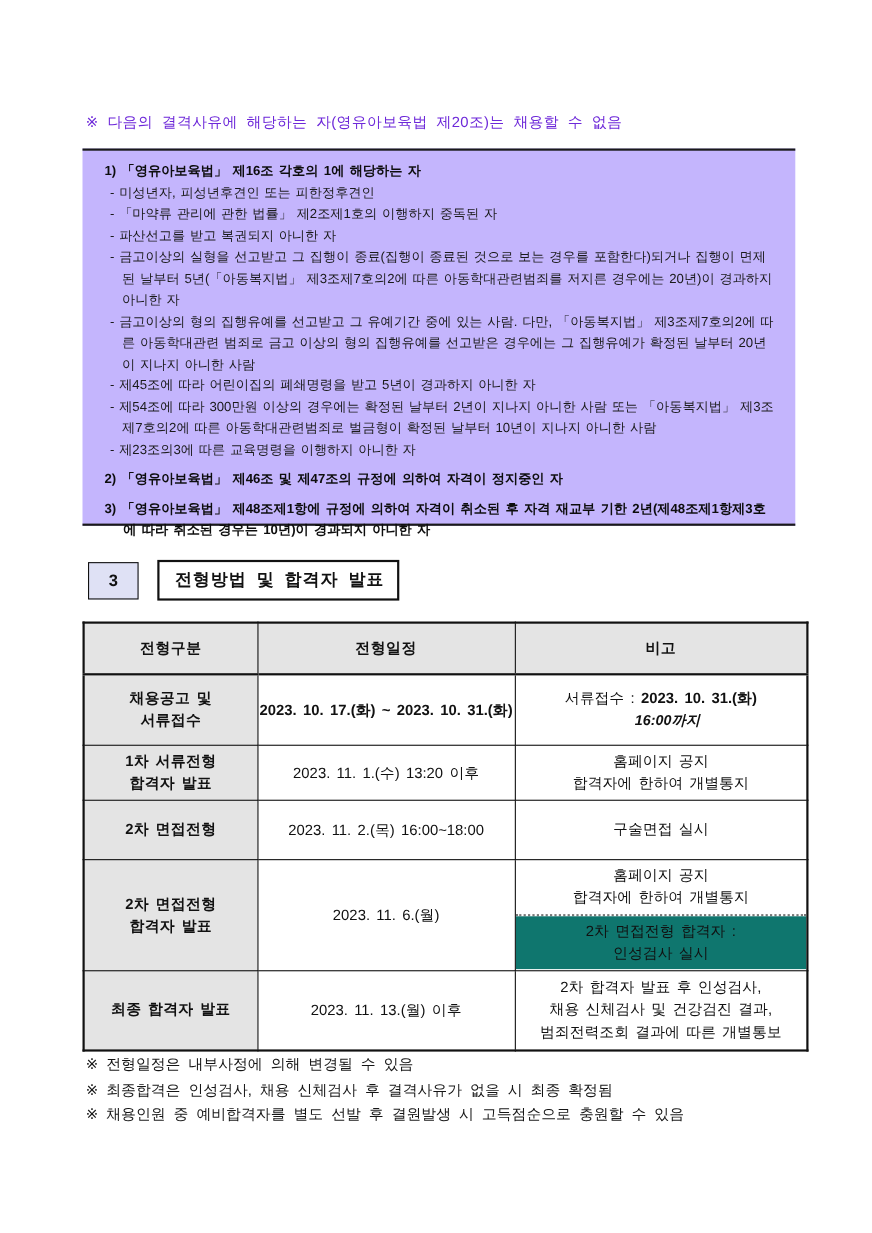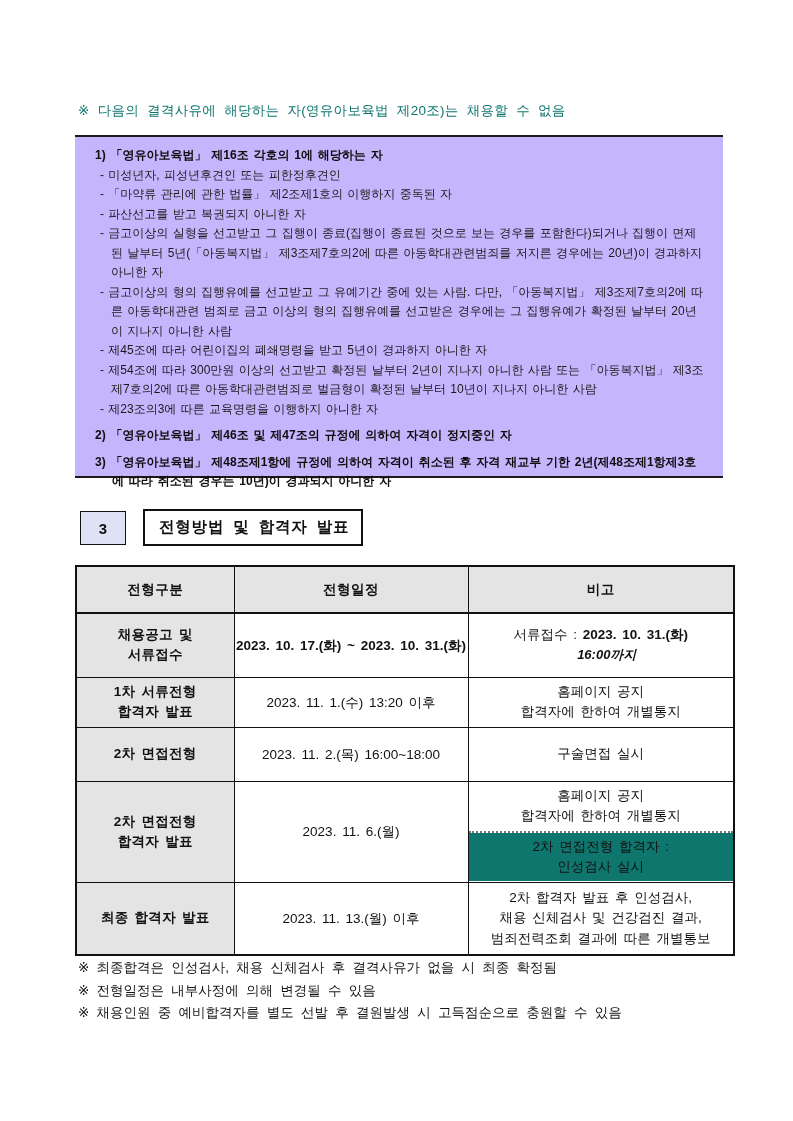--- a/index.html
+++ b/index.html
@@ -12,21 +12,21 @@
     position:relative;
     width:793px; height:1121px;
     background:#ffffff;
     overflow:hidden;
   }
 
   
   .top-note {
     position:absolute; left:78px; top:102px;
     font-size:13.5px; letter-spacing:0.3px; word-spacing:4px;
-    color:#0f766e;
+    color:#6d28d9;
   }
 
   
   .disq-box {
     position:absolute; left:75px; top:135px; width:648px; height:343px;
     box-sizing:border-box;
     background:#c4b5fd;
     border-top:2.5px solid #1a1a1a;
     border-bottom:2.5px solid #1a1a1a;
     padding:9px 16px 8px 20px;
@@ -120,21 +120,21 @@
   <div class="top-note">※ 다음의 결격사유에 해당하는 자(영유아보육법 제20조)는 채용할 수 없음</div>
 
   <div class="disq-box">
     <div class="law-title">1) 「영유아보육법」 제16조 각호의 1에 해당하는 자</div>
     <div class="bullet">- 미성년자, 피성년후견인 또는 피한정후견인</div>
     <div class="bullet">- 「마약류 관리에 관한 법률」 제2조제1호의 이행하지 중독된 자</div>
     <div class="bullet">- 파산선고를 받고 복권되지 아니한 자</div>
     <div class="bullet">- 금고이상의 실형을 선고받고 그 집행이 종료(집행이 종료된 것으로 보는 경우를 포함한다)되거나 집행이 면제된 날부터 5년(「아동복지법」 제3조제7호의2에 따른 아동학대관련범죄를 저지른 경우에는 20년)이 경과하지 아니한 자</div>
     <div class="bullet">- 금고이상의 형의 집행유예를 선고받고 그 유예기간 중에 있는 사람. 다만, 「아동복지법」 제3조제7호의2에 따른 아동학대관련 범죄로 금고 이상의 형의 집행유예를 선고받은 경우에는 그 집행유예가 확정된 날부터 20년이 지나지 아니한 사람</div>
     <div class="bullet">- 제45조에 따라 어린이집의 폐쇄명령을 받고 5년이 경과하지 아니한 자</div>
-    <div class="bullet">- 제54조에 따라 300만원 이상의 선고받고 확정된 날부터 2년이 지나지 아니한 사람 또는 「아동복지법」 제3조제7호의2에 따른 아동학대관련범죄로 벌금형이 확정된 날부터 10년이 지나지 아니한 사람</div>
+    <div class="bullet">- 제54조에 따라 300만원 이상의 경우에는 확정된 날부터 2년이 지나지 아니한 사람 또는 「아동복지법」 제3조제7호의2에 따른 아동학대관련범죄로 벌금형이 확정된 날부터 10년이 지나지 아니한 사람</div>
     <div class="bullet">- 제23조의3에 따른 교육명령을 이행하지 아니한 자</div>
     <div class="law-title gap">2) 「영유아보육법」 제46조 및 제47조의 규정에 의하여 자격이 정지중인 자</div>
     <div class="law-title gap">3) 「영유아보육법」 제48조제1항에 규정에 의하여 자격이 취소된 후 자격 재교부 기한 2년(제48조제1항제3호에 따라 취소된 경우는 10년)이 경과되지 아니한 자</div>
   </div>
 
   <div class="sec-num">3</div>
   <div class="sec-title">전형방법 및 합격자 발표</div>
 
   <table class="schedule-table">
     <colgroup>
@@ -205,18 +205,18 @@
       <td class="note note3">
         <div>2차 합격자 발표 후 인성검사,</div>
         <div>채용 신체검사 및 건강검진 결과,</div>
         <div>범죄전력조회 결과에 따른 개별통보</div>
       </td>
     </tr>
   </tbody>
     </table>
 
   <div class="footnotes">
+    <div>※ 전형일정은 내부사정에 의해 변경될 수 있음</div>
     <div>※ 최종합격은 인성검사, 채용 신체검사 후 결격사유가 없을 시 최종 확정됨</div>
-    <div>※ 전형일정은 내부사정에 의해 변경될 수 있음</div>
     <div>※ 채용인원 중 예비합격자를 별도 선발 후 결원발생 시 고득점순으로 충원할 수 있음</div>
   </div>
 
 </div>
 
 </body></html>

